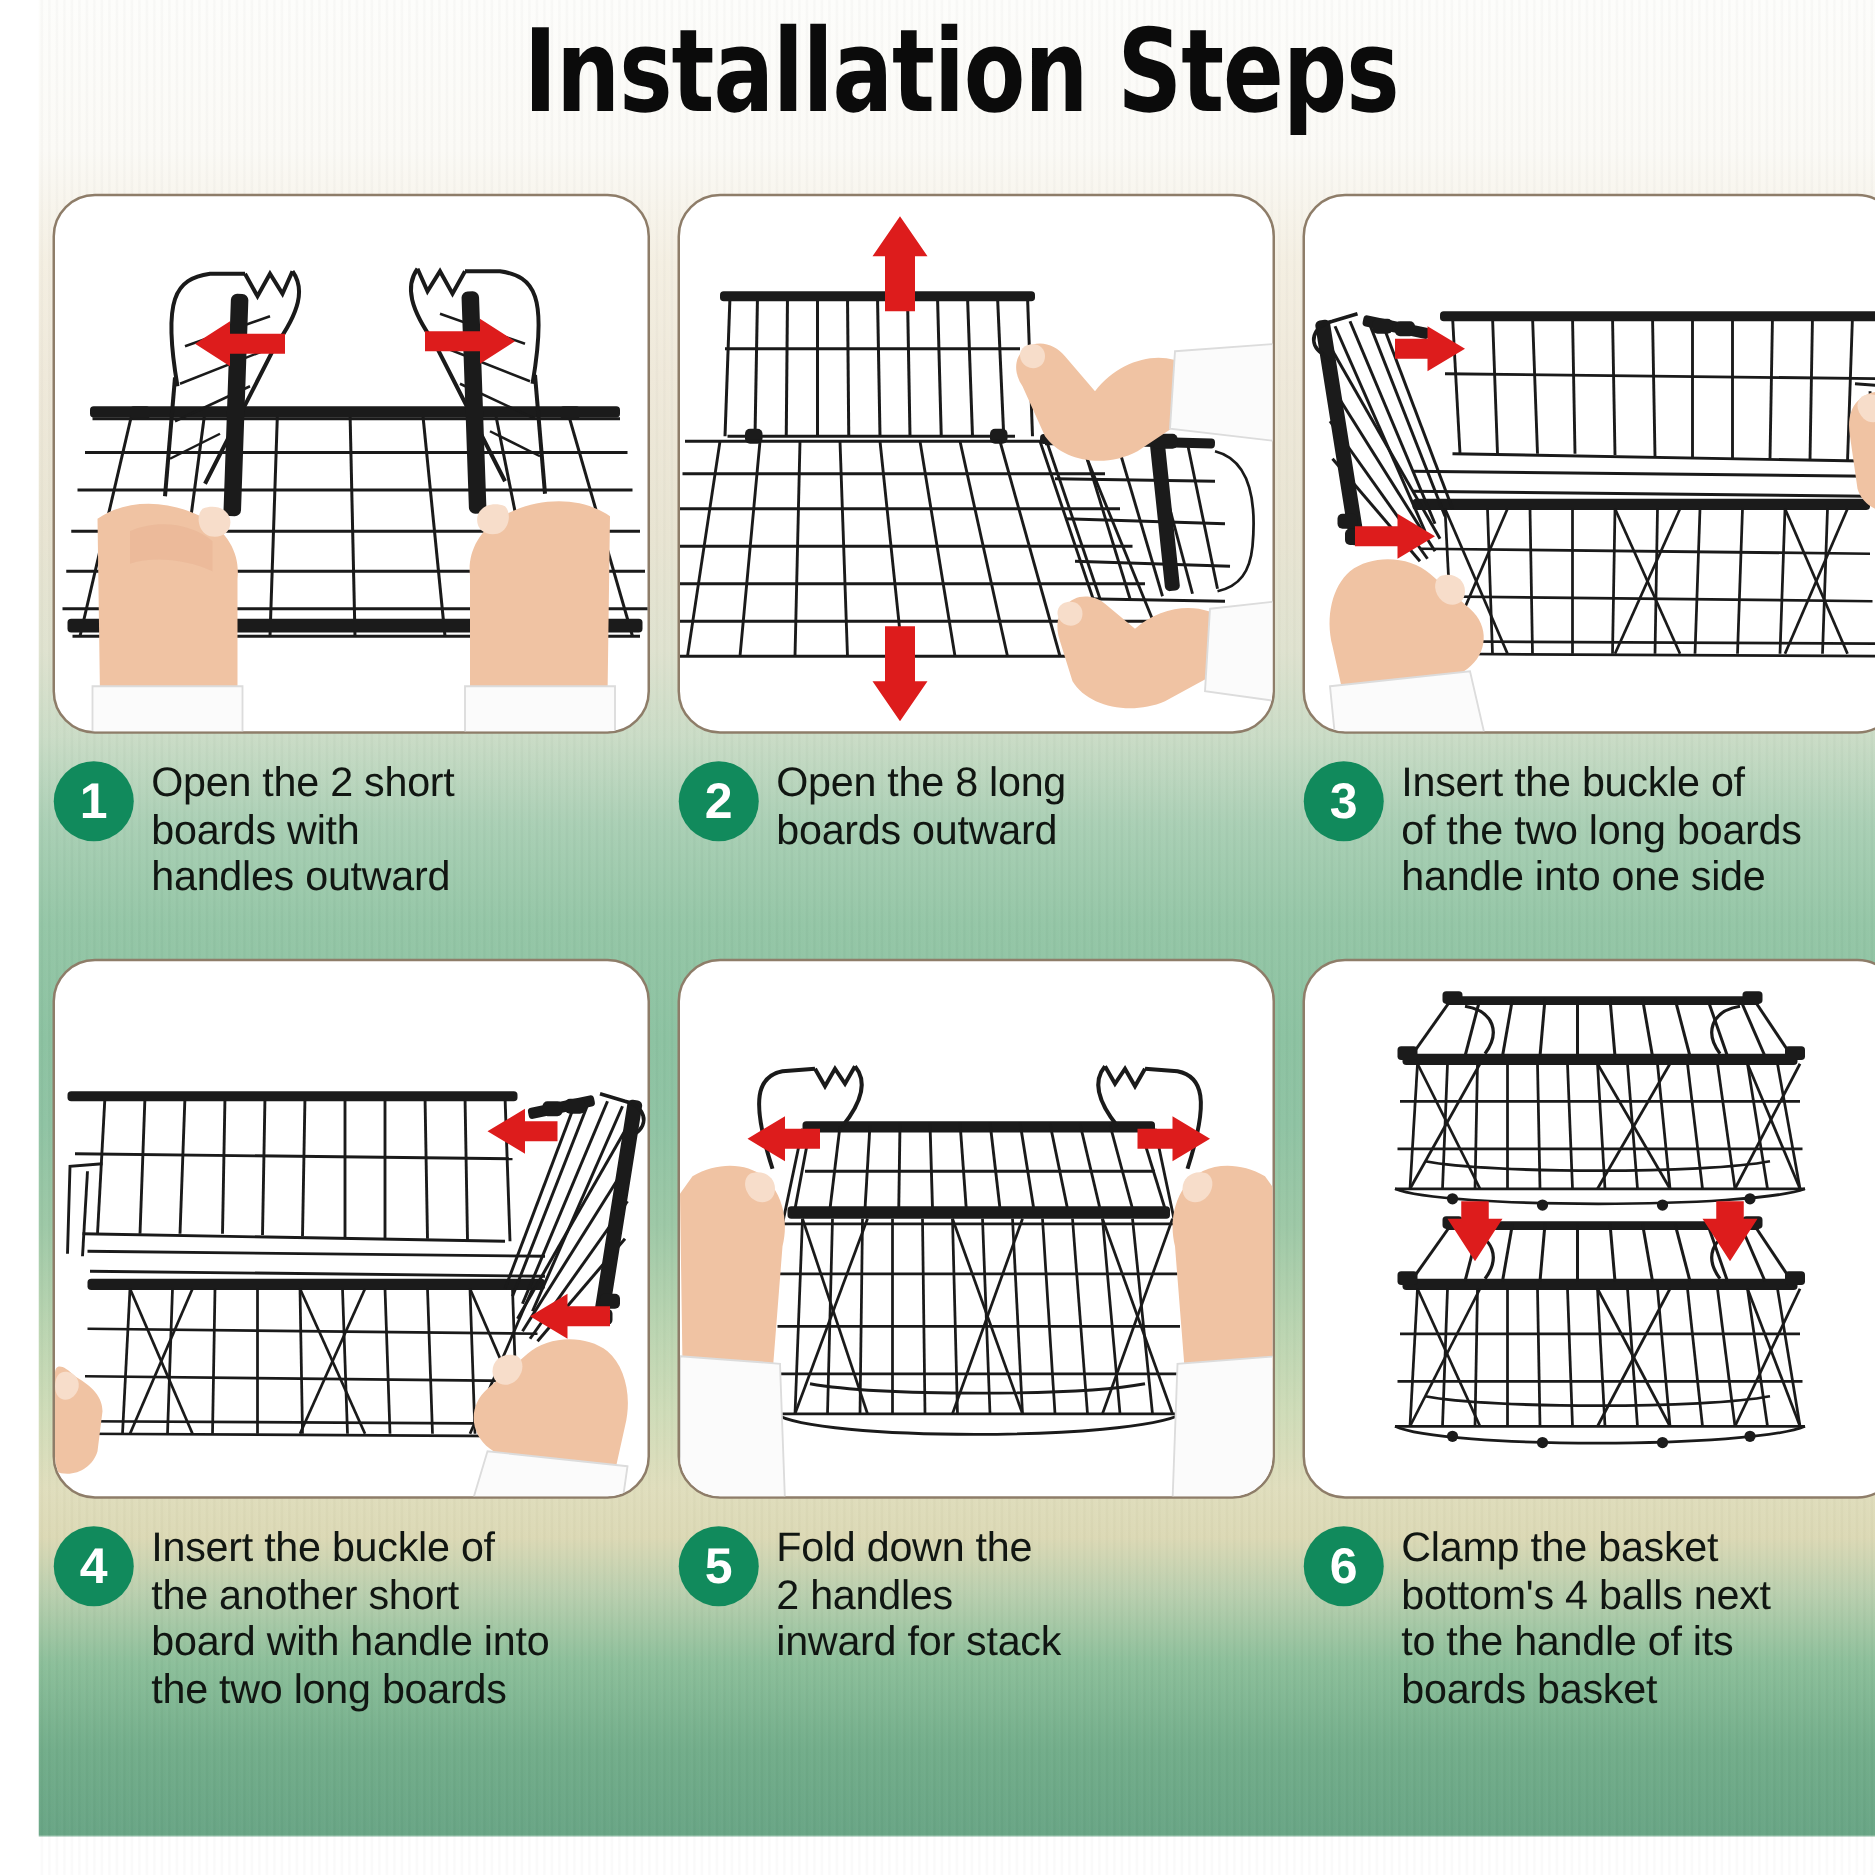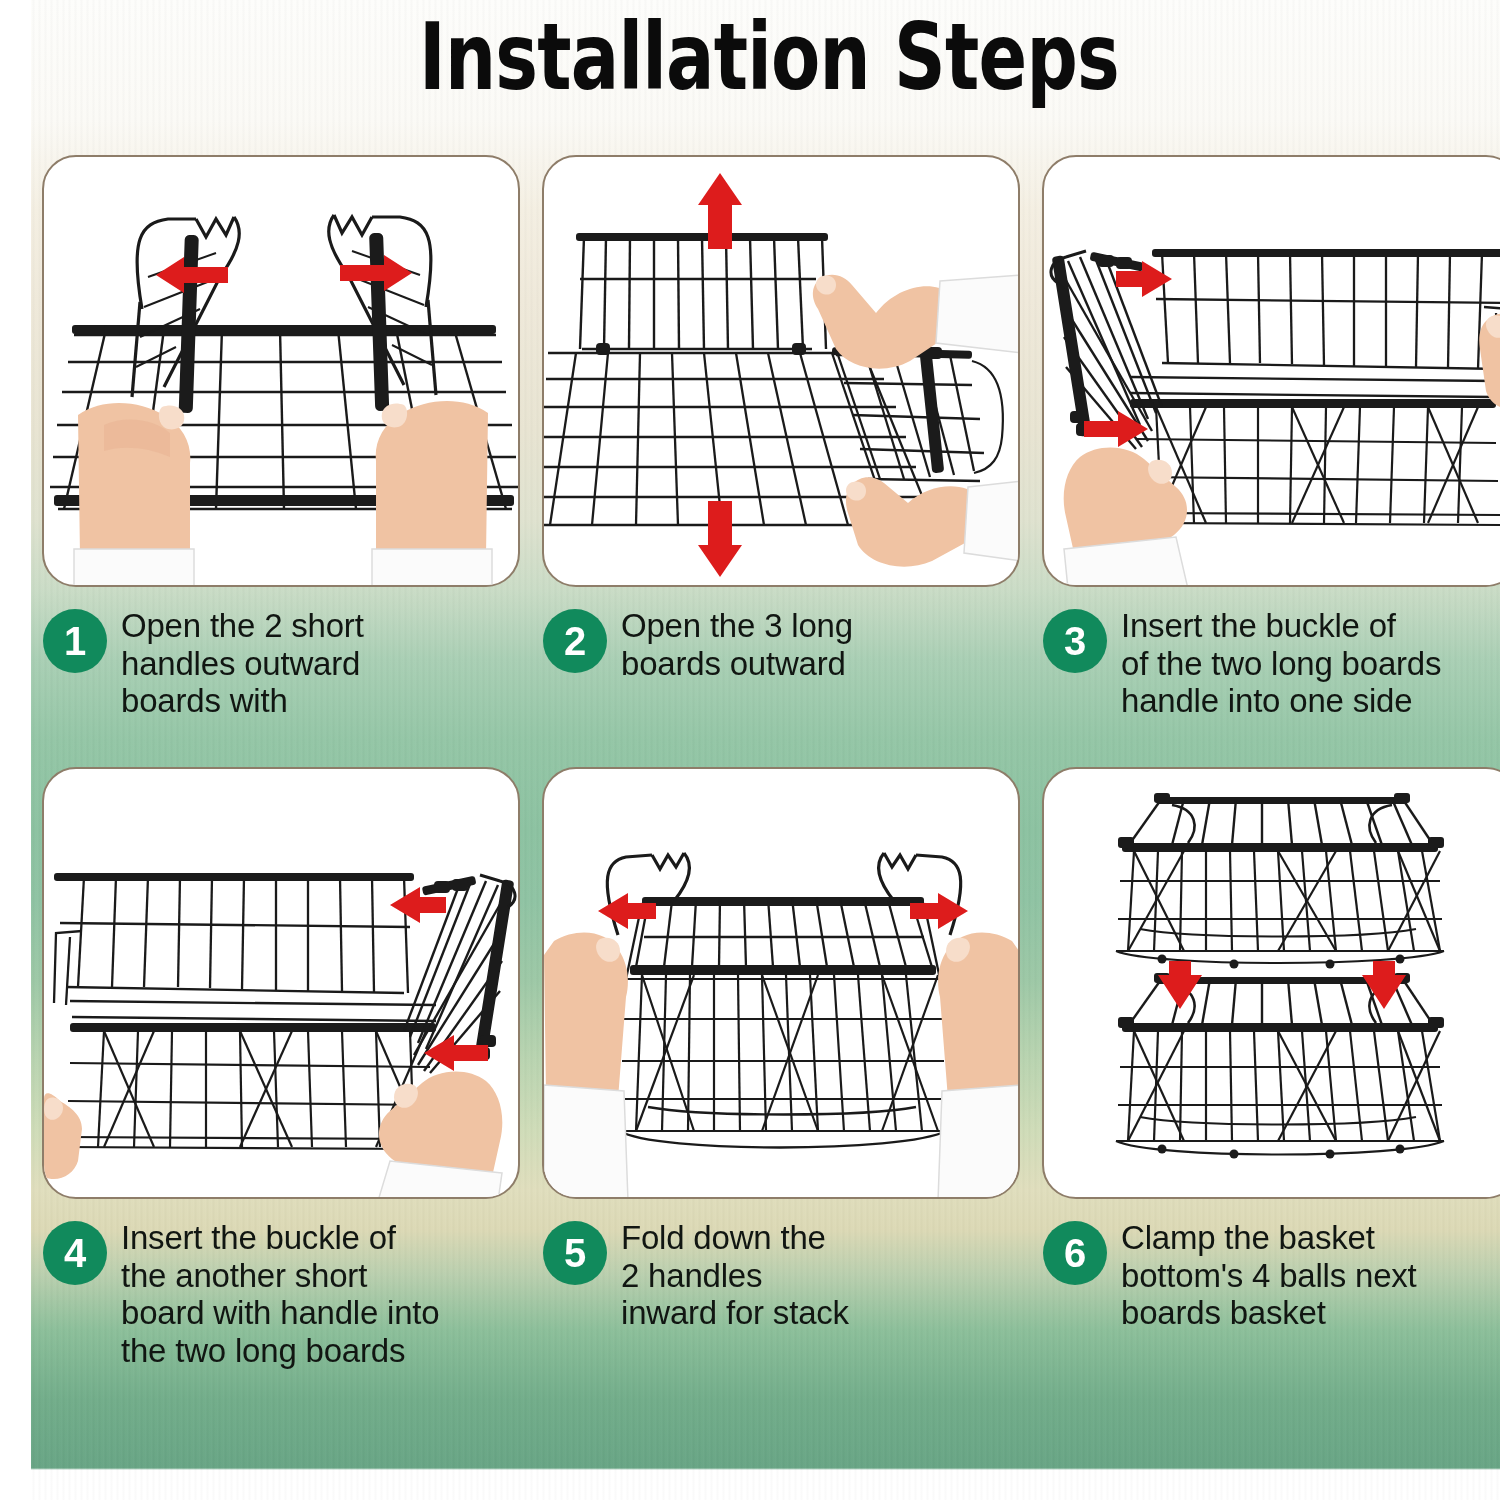--- a/index.html
+++ b/index.html
@@ -424,30 +424,30 @@
         </div>
       </div>
     </div>
 
     <div class="row row1-captions">
       <div class="cell">
         <div class="caption">
           <div class="badge">1</div>
           <div class="ctext">
             <div>Open the 2 short</div>
+            <div>boards with</div>
             <div>handles outward</div>
-            <div>boards with</div>
           </div>
         </div>
       </div>
       <div class="cell">
         <div class="caption">
           <div class="badge">2</div>
           <div class="ctext">
-            <div>Open the 3 long</div>
+            <div>Open the 8 long</div>
             <div>boards outward</div>
           </div>
         </div>
       </div>
       <div class="cell">
         <div class="caption">
           <div class="badge">3</div>
           <div class="ctext">
             <div>Insert the buckle of</div>
             <div>of the two long boards</div>
@@ -808,20 +808,21 @@
             <div>inward for stack</div>
           </div>
         </div>
       </div>
       <div class="cell">
         <div class="caption">
           <div class="badge">6</div>
           <div class="ctext">
             <div>Clamp the basket</div>
             <div>bottom's 4 balls next</div>
+            <div>to the handle of its</div>
             <div>boards basket</div>
           </div>
         </div>
       </div>
     </div>
 
   </div>
 </div>
 
 </body></html>

